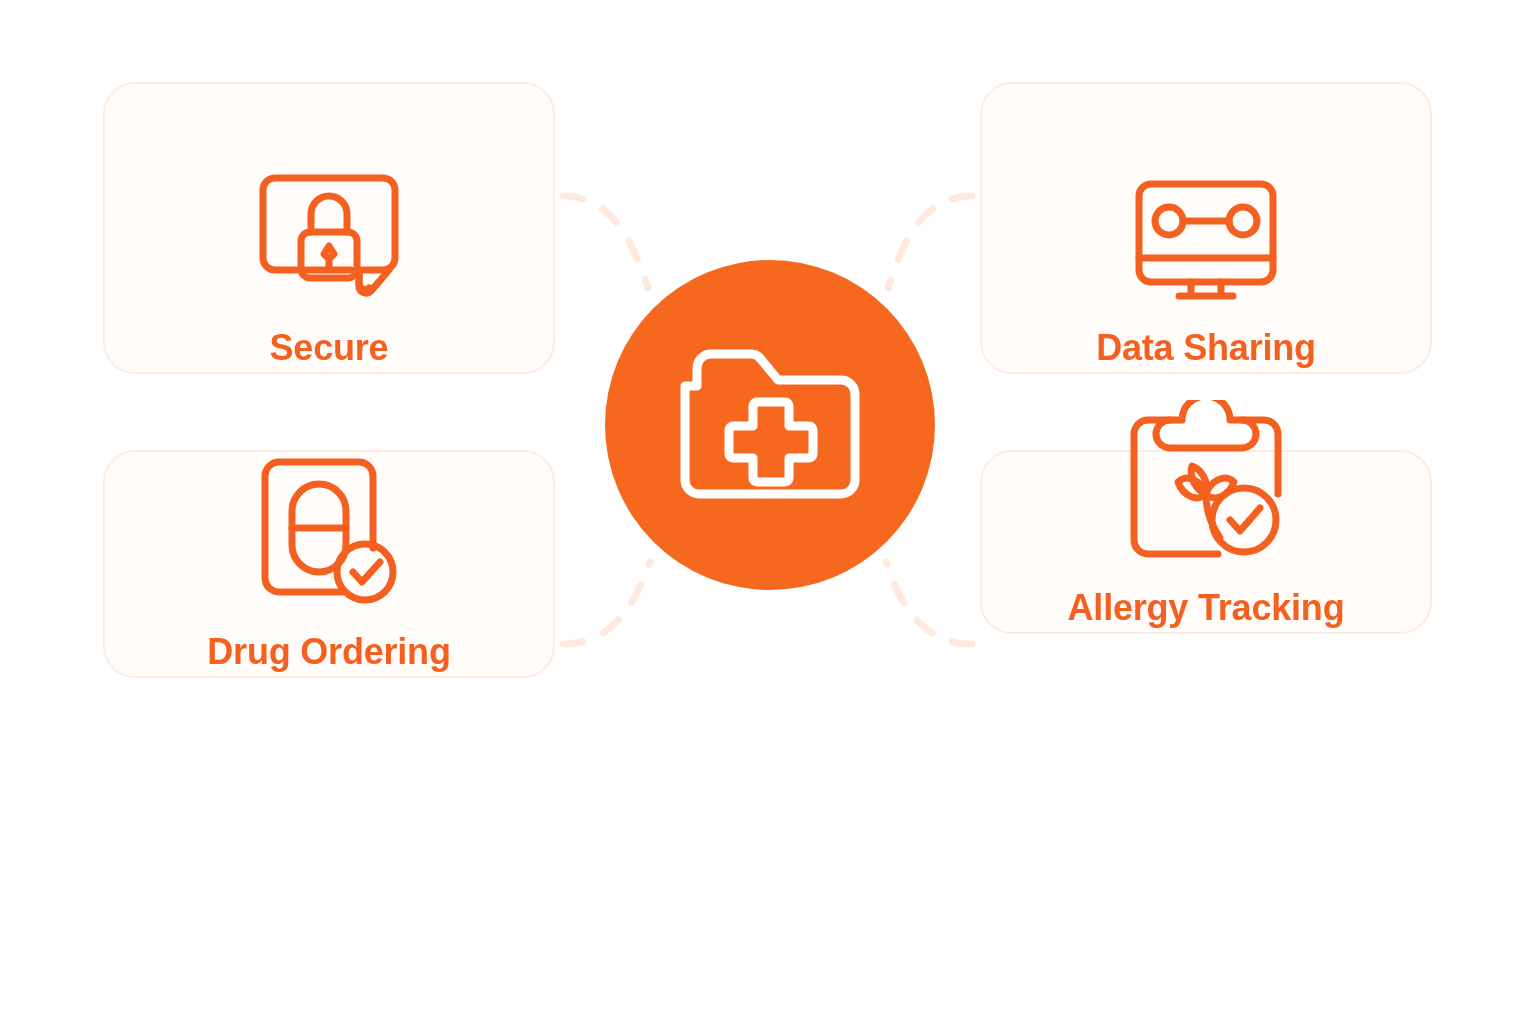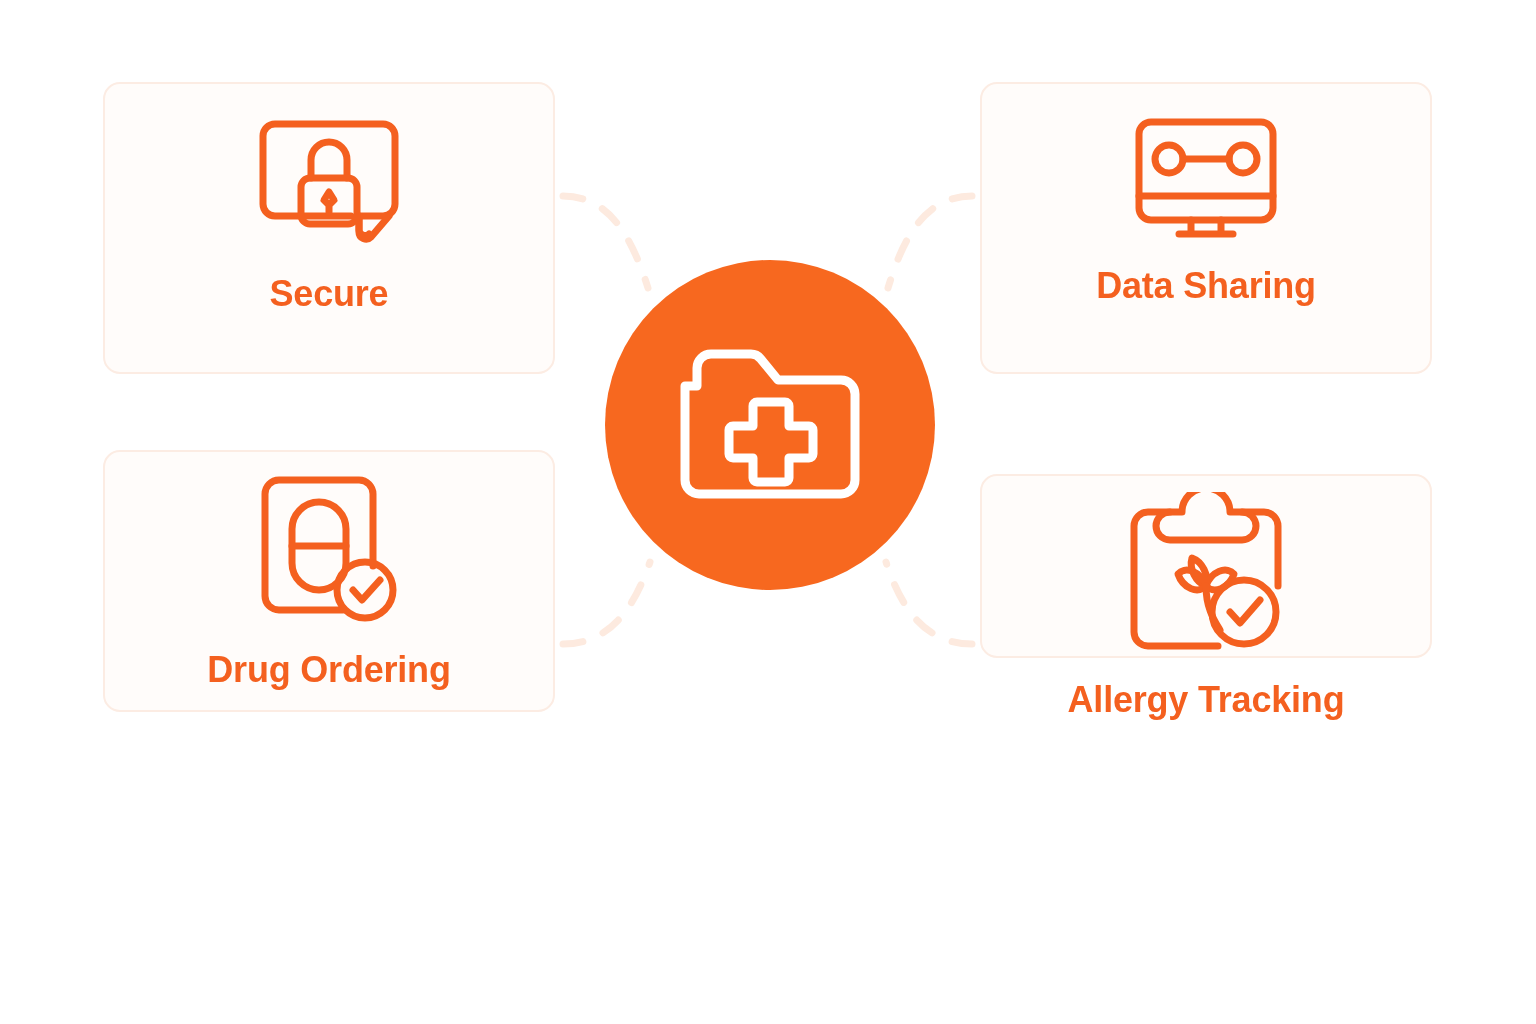--- a/index.html
+++ b/index.html
@@ -29,25 +29,25 @@
     height: 1024px;
     pointer-events: none;
   }
 
   
   .card {
     position: absolute;
     box-sizing: border-box;
     background: #fffcfa;
     border: 2px solid #fcece3;
-    border-radius: 17px;
+    border-radius: 32px;
     display: flex;
     flex-direction: column;
     align-items: center;
-    justify-content: flex-start;
+    justify-content: flex-end;
   }
   .card-icon {
     display: block;
     line-height: 0;
   }
   .card-label {
     color: #f4601f;
     font-weight: bold;
     font-size: 36px;
     line-height: 1.32;
@@ -63,27 +63,27 @@
   #card-secure-communication .card-icon { margin-top: 32px; }
   #card-secure-communication .card-label { margin-top: 26px; }
 
   #card-data-sharing {
     left: 980px; top: 82px;  width: 452px; height: 292px;
   }
   #card-data-sharing .card-icon { margin-top: 32px; }
   #card-data-sharing .card-label { margin-top: 22px; }
 
   #card-drug-ordering {
-    left: 103px;  top: 450px; width: 452px; height: 262px;
+    left: 103px;  top: 450px; width: 452px; height: 228px;
   }
   #card-drug-ordering .card-icon { margin-top: 22px; }
   #card-drug-ordering .card-label { margin-top: 22px; }
 
   #card-allergy-tracking {
-    left: 980px; top: 450px; width: 452px; height: 184px; margin-top: 24px;
+    left: 980px; top: 450px; width: 452px; height: 184px;
   }
   #card-allergy-tracking .card-icon { margin-top: 16px; }
   #card-allergy-tracking .card-label { margin-top: 16px; }
 
   
   .hub {
     position: absolute;
     left: 605px;
     top: 260px;
     width: 330px;

